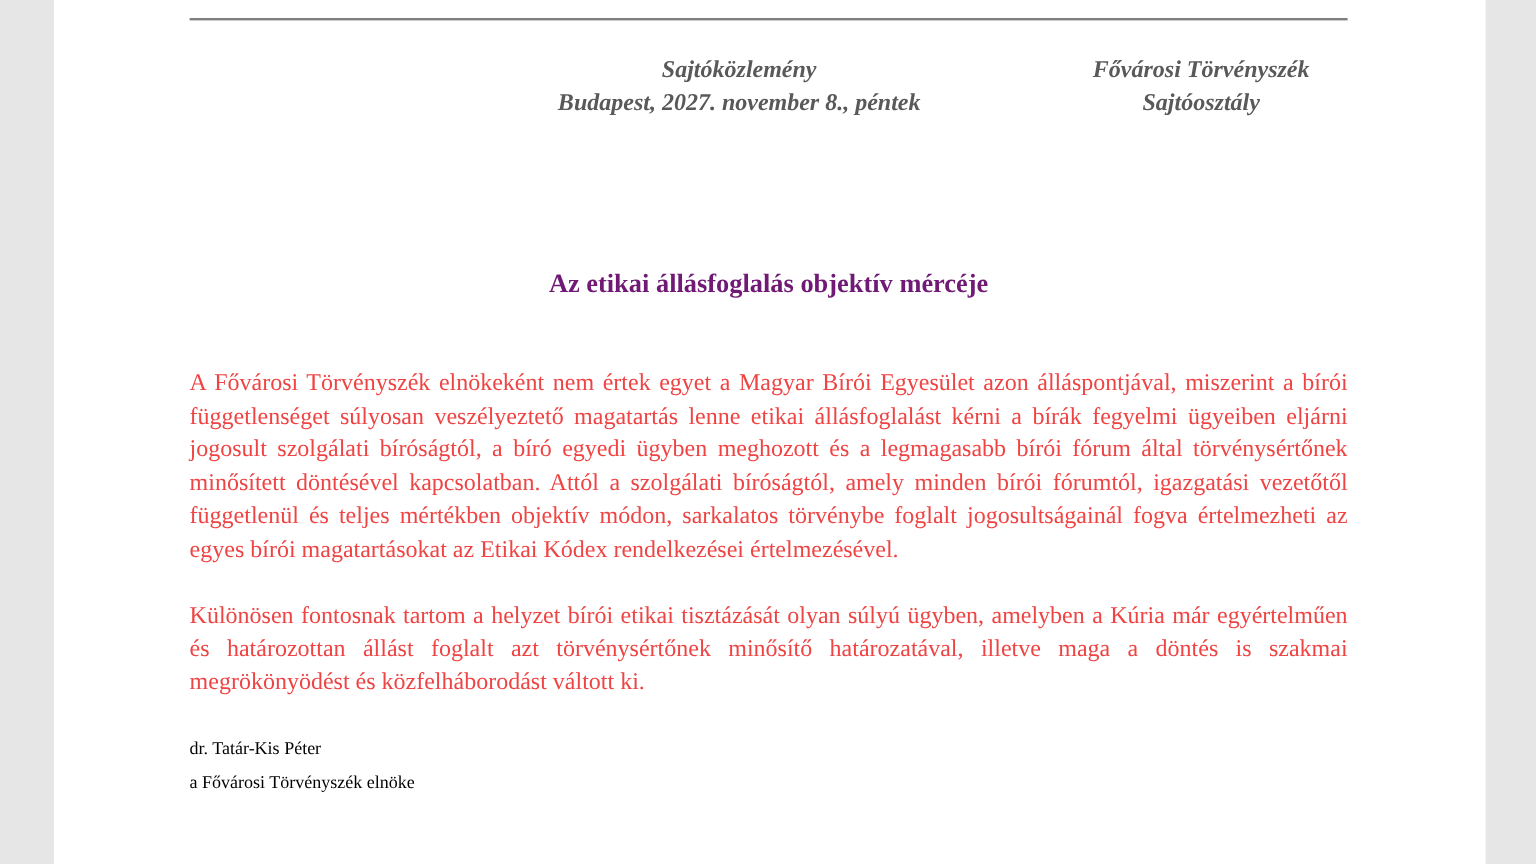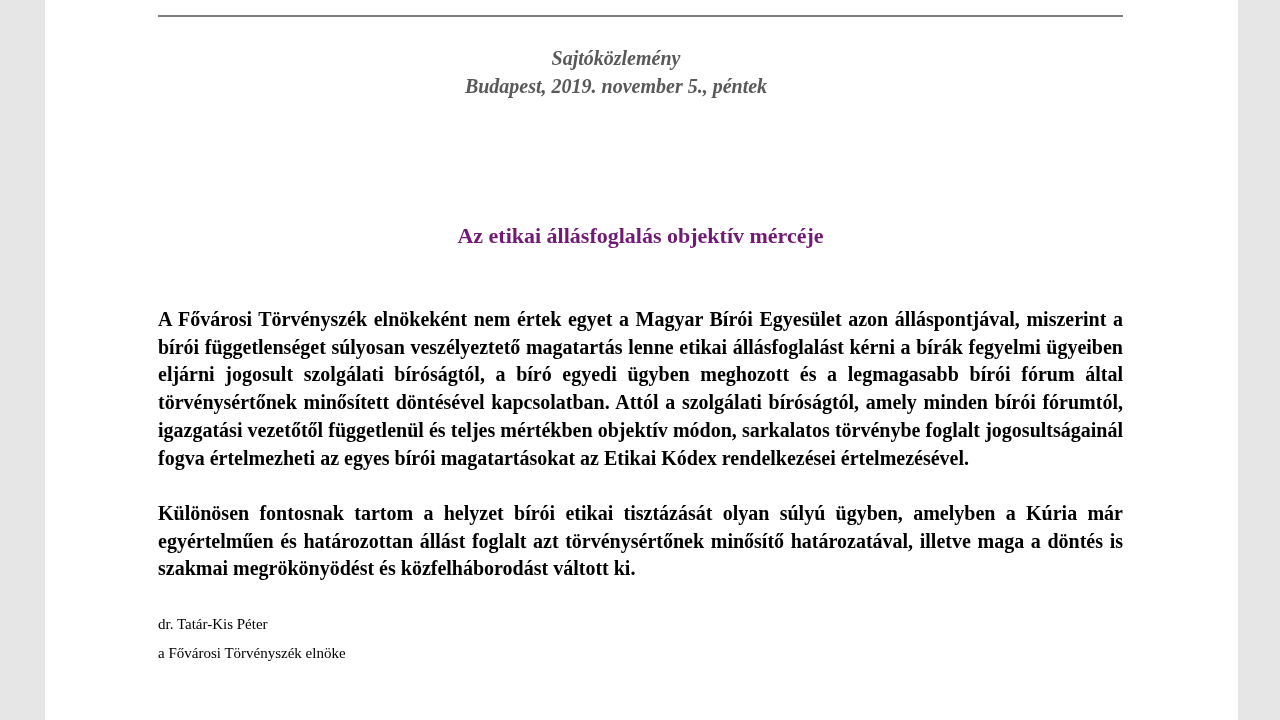--- a/index.html
+++ b/index.html
@@ -56,23 +56,22 @@
     text-align: center;
     font-weight: bold;
     font-size: 22px;
     line-height: 30px;
     color: #701a75;
   }
   .body-text p {
     font-size: 20px;
     line-height: 27.7px;
     text-align: justify;
-    color: #000000;
+    color: #ef4444;
     margin-top: 27.7px;
-    font-weight: bold;
   }
   .body-text p.first {
     margin-top: 55px;
   }
   .signature {
     margin-top: 27px;
     font-size: 15px;
     line-height: 28.5px;
     color: #000000;
   }
@@ -81,21 +80,25 @@
 <body>
 
 <div class="viewer">
   <div class="paper">
 
     <div class="top-rule"></div>
 
     <div class="press-header">
       <div class="left-block">
         <div>Sajtóközlemény</div>
-        <div>Budapest, 2019. november 5., péntek</div>
+        <div>Budapest, 2027. november 8., péntek</div>
+      </div>
+      <div class="right-block">
+        <div>Fővárosi Törvényszék</div>
+        <div>Sajtóosztály</div>
       </div>
     </div>
 
     <div class="doc-title">Az etikai állásfoglalás objektív mércéje</div>
 
     <div class="body-text">
       <p class="first">A Fővárosi Törvényszék elnökeként nem értek egyet a Magyar Bírói Egyesület azon álláspontjával, miszerint a bírói függetlenséget súlyosan veszélyeztető magatartás lenne etikai állásfoglalást kérni a bírák fegyelmi ügyeiben eljárni jogosult szolgálati bíróságtól, a bíró egyedi ügyben meghozott és a legmagasabb bírói fórum által törvénysértőnek minősített döntésével kapcsolatban. Attól a szolgálati bíróságtól, amely minden bírói fórumtól, igazgatási vezetőtől függetlenül és teljes mértékben objektív módon, sarkalatos törvénybe foglalt jogosultságainál fogva értelmezheti az egyes bírói magatartásokat az Etikai Kódex rendelkezései értelmezésével.</p>
       <p>Különösen fontosnak tartom a helyzet bírói etikai tisztázását olyan súlyú ügyben, amelyben a Kúria már egyértelműen és határozottan állást foglalt azt törvénysértőnek minősítő határozatával, illetve maga a döntés is szakmai megrökönyödést és közfelháborodást váltott ki.</p>
     </div>
 

